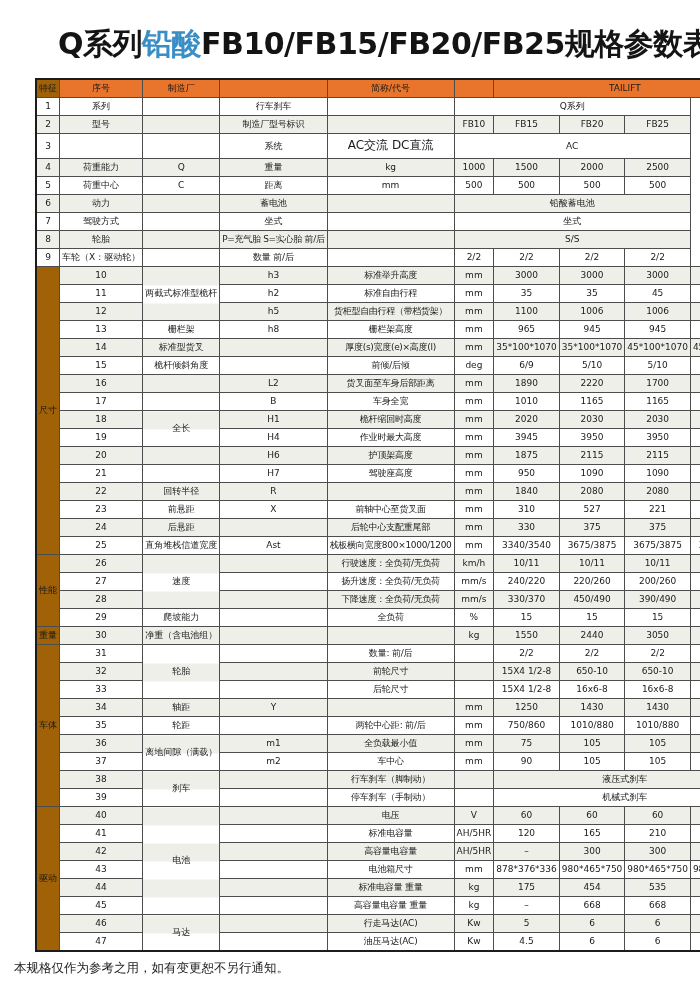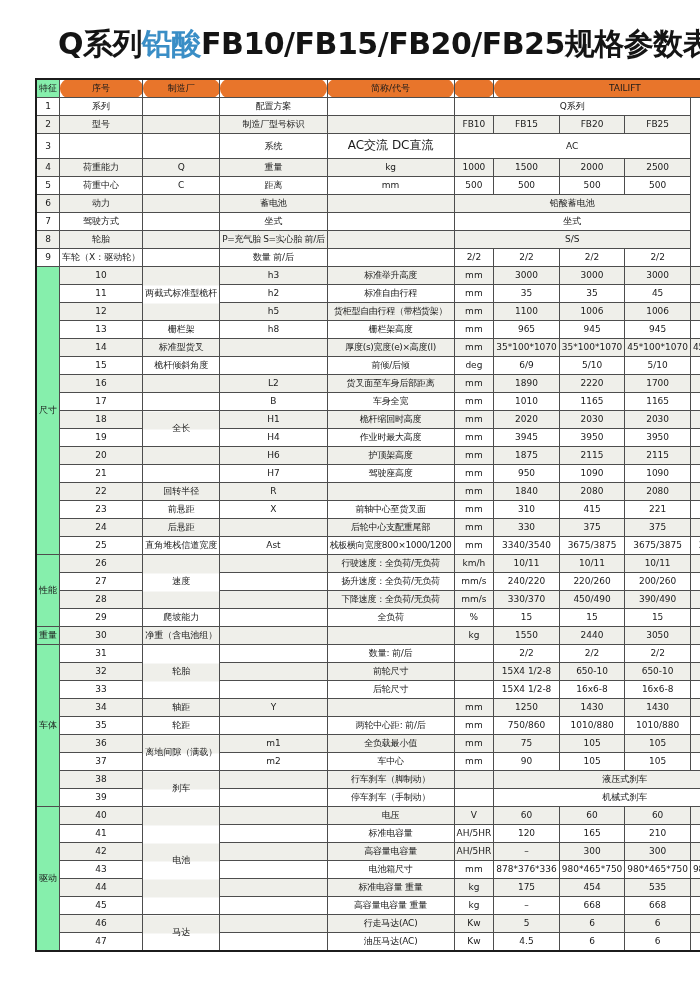--- a/index.html
+++ b/index.html
@@ -5,24 +5,24 @@
   html,body{margin:0;padding:0;background:#ffffff;}
   body{width:700px;height:995px;font-family:"DejaVu Sans","Liberation Sans",sans-serif;position:relative;overflow:hidden;}
   .page{position:absolute;inset:0;background:#fff;}
   .title{position:absolute;left:19px;top:24px;font-size:30px;font-weight:bold;color:#141414;letter-spacing:-0.5px;white-space:nowrap;margin-left:39px;}
   .title .hl{color:#3A8EC6;}
   table.spec{position:absolute;left:35px;top:78px;border-collapse:collapse;table-layout:fixed;border:2px solid #1c1c1c;}
   table.spec td,table.spec th{border:1px solid #4d4d4d;padding:0 2px;height:17px;font-size:9px;line-height:1.15;color:#1a1a1a;overflow:hidden;white-space:nowrap;text-align:center;vertical-align:middle;font-weight:normal;}
   tr.tall{height:25px;}
   tr.even{background:#EFEFEA;}
   tr.odd{background:#ffffff;}
-  thead th{background:#E8752B;color:#ffffff;font-weight:bold;font-size:9.5px;border-radius:9px;}
+  thead th{background:#E8752B;color:#ffffff;font-weight:bold;font-size:9.5px;}
   th.th-no{text-align:center;}
   th.th-label,th.th-desc{text-align:left;padding-left:4px;}
-  td.cat-cell{background:#86efac;color:#ffffff;font-weight:bold;font-size:10px;text-align:center;padding:0;margin-top:8px;}
+  td.cat-cell{background:#a16207;color:#ffffff;font-weight:bold;font-size:10px;text-align:center;padding:0;margin-top:8px;}
   td.num-cell{font-size:9.5px;}
   td.label-cell,td.desc-cell{text-align:left;padding-left:4px;}
   td.label-cell{background-clip:border-box;}
   td.desc-cell{font-size:8.5px;letter-spacing:-0.2px;}
   td.desc-long{font-size:7.5px;letter-spacing:-0.3px;}
   td.unit-cell{font-size:8.5px;white-space:pre-line;}
   tr.tall .unit-cell{font-size:12px;line-height:1.1;}
   td.val-cell{font-size:9.5px;}
   td.merge-even{background:repeating-linear-gradient(to bottom,#EFEFEA 0 18px,#ffffff 18px 36px);margin-left:8px;}
   td.merge-odd{background:repeating-linear-gradient(to bottom,#ffffff 0 18px,#EFEFEA 18px 36px);}
@@ -56,21 +56,21 @@
         <th class="th-desc">简称/代号</th>
         <th class="th-unit"></th>
         <th class="th-brand" colspan="4">TAILIFT</th>
       </tr>
     </thead>
     <tbody id="spec-body">
         <tr class="odd">
           <td class="num-cell">1</td>
           <td class="label-cell" rowspan="1">系列</td>
           <td class="sym-cell"></td>
-          <td class="desc-cell">配置方案</td>
+          <td class="desc-cell">行车刹车</td>
           <td class="unit-cell"></td>
           <td class="val-cell" colspan="4">Q系列</td>
         </tr>
         <tr class="even">
           <td class="num-cell">2</td>
           <td class="label-cell" rowspan="1">型号</td>
           <td class="sym-cell"></td>
           <td class="desc-cell">制造厂型号标识</td>
           <td class="unit-cell"></td>
           <td class="val-cell">FB10</td>
@@ -285,21 +285,21 @@
           <td class="val-cell">2080</td>
           <td class="val-cell">2290</td>
         </tr>
         <tr class="odd">
           <td class="num-cell">23</td>
           <td class="label-cell" rowspan="1">前悬距</td>
           <td class="sym-cell">X</td>
           <td class="desc-cell">前轴中心至货叉面</td>
           <td class="unit-cell">mm</td>
           <td class="val-cell">310</td>
-          <td class="val-cell">415</td>
+          <td class="val-cell">527</td>
           <td class="val-cell">221</td>
           <td class="val-cell">425</td>
         </tr>
         <tr class="even">
           <td class="num-cell">24</td>
           <td class="label-cell" rowspan="1">后悬距</td>
           <td class="sym-cell"></td>
           <td class="desc-cell">后轮中心支配重尾部</td>
           <td class="unit-cell">mm</td>
           <td class="val-cell">330</td>
@@ -542,13 +542,14 @@
           <td class="desc-cell">油压马达(AC)</td>
           <td class="unit-cell">Kw</td>
           <td class="val-cell">4.5</td>
           <td class="val-cell">6</td>
           <td class="val-cell">6</td>
           <td class="val-cell">7.5</td>
         </tr>
       </tbody>
   </table>
 
+  <div class="footer">本规格仅作为参考之用，如有变更恕不另行通知。</div>
 </div>
 
 </body></html>

